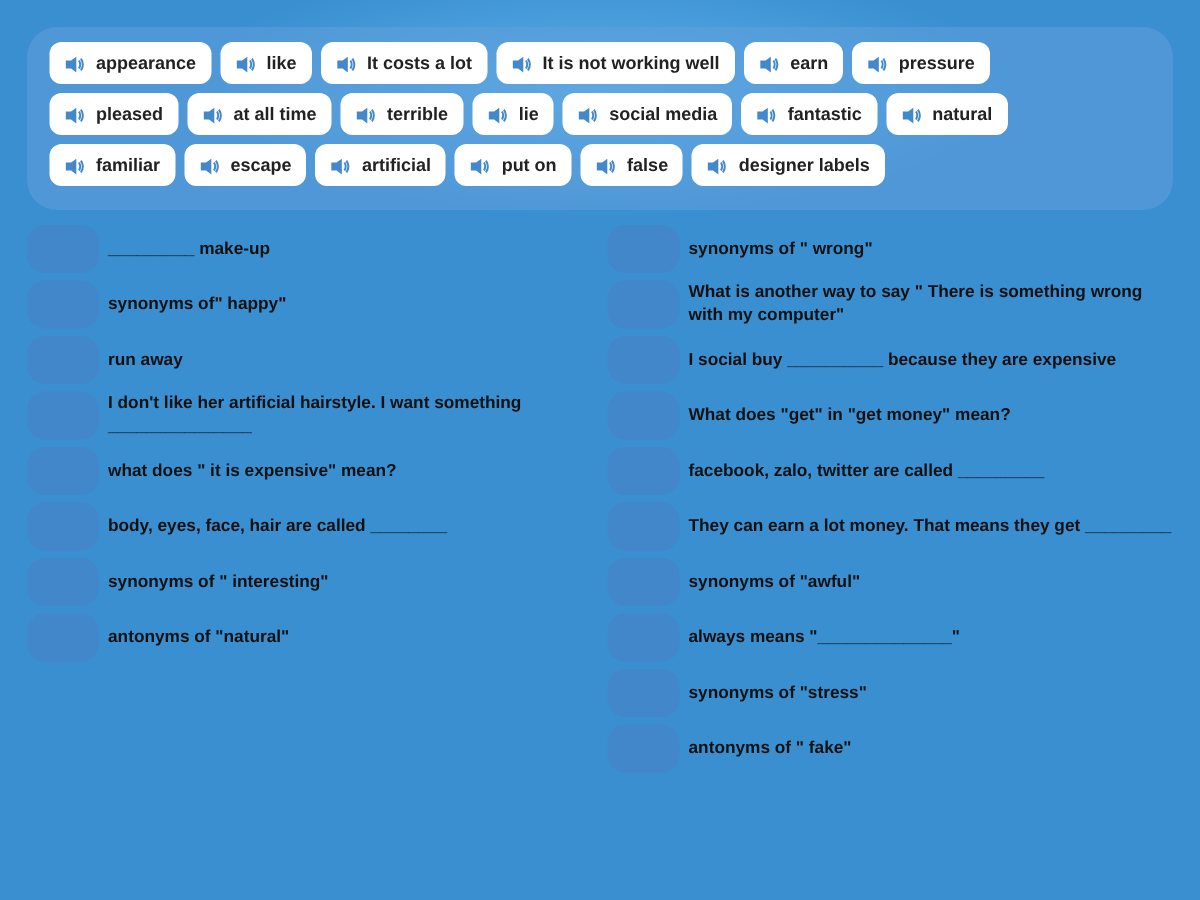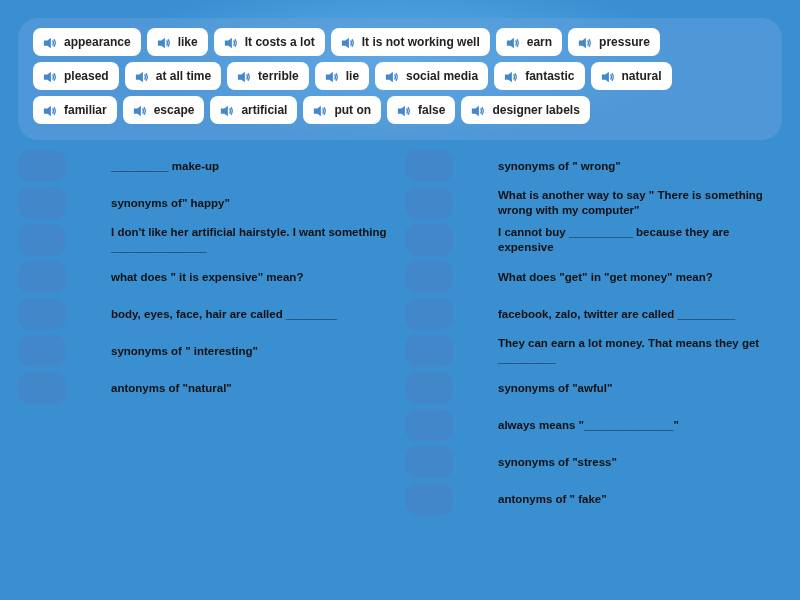--- a/index.html
+++ b/index.html
@@ -81,21 +81,20 @@
       border-radius: 12px;
       width: 48px;
       height: 32px;
       flex-shrink: 0;
     }
     .q-text {
       font-size: 11.5px;
       font-weight: bold;
       color: #111;
       line-height: 1.3;
-      margin-left: 39px;
     }
   </style>
 </head>
 <body>
 
 <div class="cloud-bg"></div>
 <div class="main-container">
 
   <div class="tiles-area">
     <div class="tiles-row" id="tiles-row-1">
@@ -263,20 +262,24 @@
         <div class="question-item">
       <div class="q-bubble"></div>
       <span class="q-text">_________ make-up</span>
     </div>
         <div class="question-item">
       <div class="q-bubble"></div>
       <span class="q-text">synonyms of" happy"</span>
     </div>
         <div class="question-item">
       <div class="q-bubble"></div>
+      <span class="q-text">run away</span>
+    </div>
+        <div class="question-item">
+      <div class="q-bubble"></div>
       <span class="q-text">I don't like her artificial hairstyle. I want something _______________</span>
     </div>
         <div class="question-item">
       <div class="q-bubble"></div>
       <span class="q-text">what does " it is expensive" mean?</span>
     </div>
         <div class="question-item">
       <div class="q-bubble"></div>
       <span class="q-text">body, eyes, face, hair are called ________</span>
     </div>
@@ -293,21 +296,21 @@
         <div class="question-item">
       <div class="q-bubble"></div>
       <span class="q-text">synonyms of " wrong"</span>
     </div>
         <div class="question-item">
       <div class="q-bubble"></div>
       <span class="q-text">What is another way to say " There is something wrong with my computer"</span>
     </div>
         <div class="question-item">
       <div class="q-bubble"></div>
-      <span class="q-text">I cannot buy __________ because they are expensive</span>
+      <span class="q-text">I social buy __________ because they are expensive</span>
     </div>
         <div class="question-item">
       <div class="q-bubble"></div>
       <span class="q-text">What does "get" in "get money" mean?</span>
     </div>
         <div class="question-item">
       <div class="q-bubble"></div>
       <span class="q-text">facebook, zalo, twitter are called _________</span>
     </div>
         <div class="question-item">

